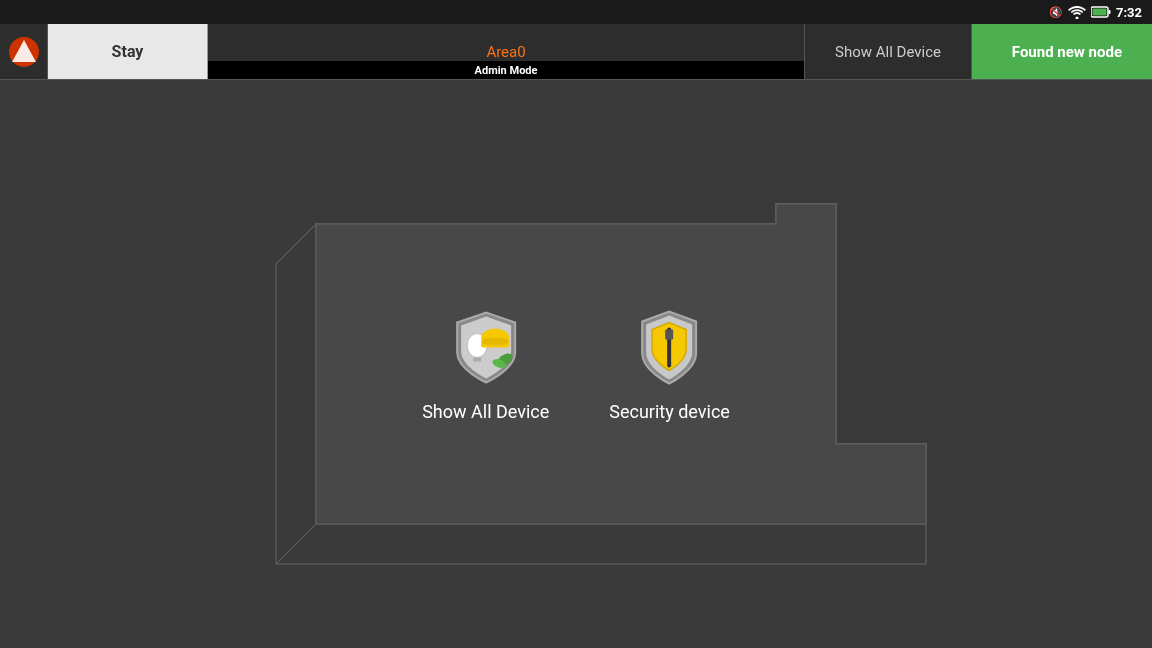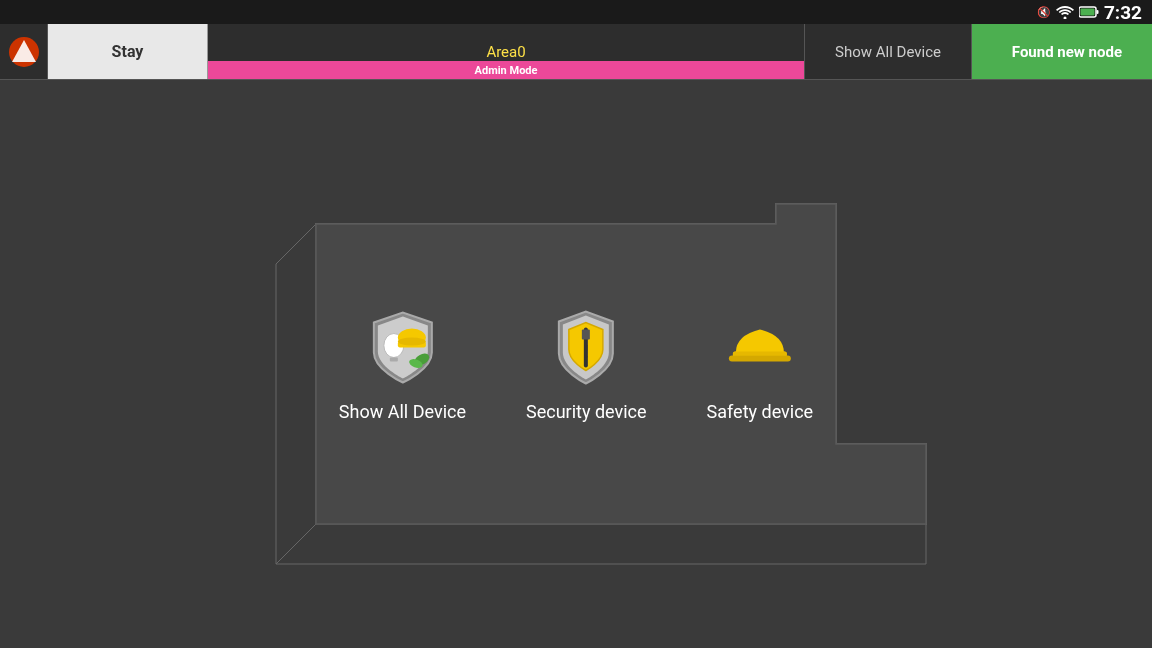--- a/index.html
+++ b/index.html
@@ -23,21 +23,21 @@
       padding: 0 10px;
       gap: 6px;
     }
     .status-icons {
       display: flex;
       align-items: center;
       gap: 5px;
     }
     .status-time {
       color: white;
-      font-size: 19px;
+      font-size: 13px;
       font-weight: bold;
     }
     .status-icon {
       color: white;
       font-size: 11px;
     }
 
     
     .top-bar {
       width: 100%;
@@ -80,31 +80,31 @@
       flex: 1;
       display: flex;
       flex-direction: column;
       align-items: center;
       justify-content: center;
       border-right: 1px solid #555;
       position: relative;
     }
 
     .area-label {
-      color: #fde047;
+      color: #f97316;
       font-size: 15px;
       text-align: right;
     }
 
     .admin-mode-bar {
       position: absolute;
       bottom: 0;
       left: 0;
       right: 0;
-      background: #ec4899;
+      background: #000000;
       height: 18px;
       display: flex;
       align-items: center;
       justify-content: center;
     }
 
     .admin-mode-text {
       color: #fff;
       font-size: 11px;
       font-weight: bold;
@@ -297,30 +297,17 @@
 
             <line x1="39" y1="22" x2="39" y2="58" stroke="#333" stroke-width="4" stroke-linecap="round"></line>
             <rect x="35" y="22" width="8" height="10" rx="1" fill="#555"></rect>
 
             <text x="39" y="50" text-anchor="middle" font-size="18" font-weight="bold" fill="#333">!</text>
           </svg>
         </div>
         <span class="device-label">Security device</span>
       </div>
 
-      <div class="device-item">
-        <div class="device-icon-wrapper">
-          <svg width="78" height="78" viewBox="0 0 78 78">
-
-            <path d="M15 45 Q15 28 39 22 Q63 28 63 45 Z" fill="#f5c800"></path>
-            <rect x="12" y="44" width="54" height="9" rx="3" fill="#f5c800"></rect>
-            <rect x="12" y="44" width="54" height="4" rx="2" fill="#e6b800"></rect>
-
-            <rect x="8" y="48" width="62" height="6" rx="3" fill="#d4a800"></rect>
-          </svg>
-        </div>
-        <span class="device-label">Safety device</span>
-      </div>
 
 
     </div>
   </div>
 </div>
 
 </body></html>

